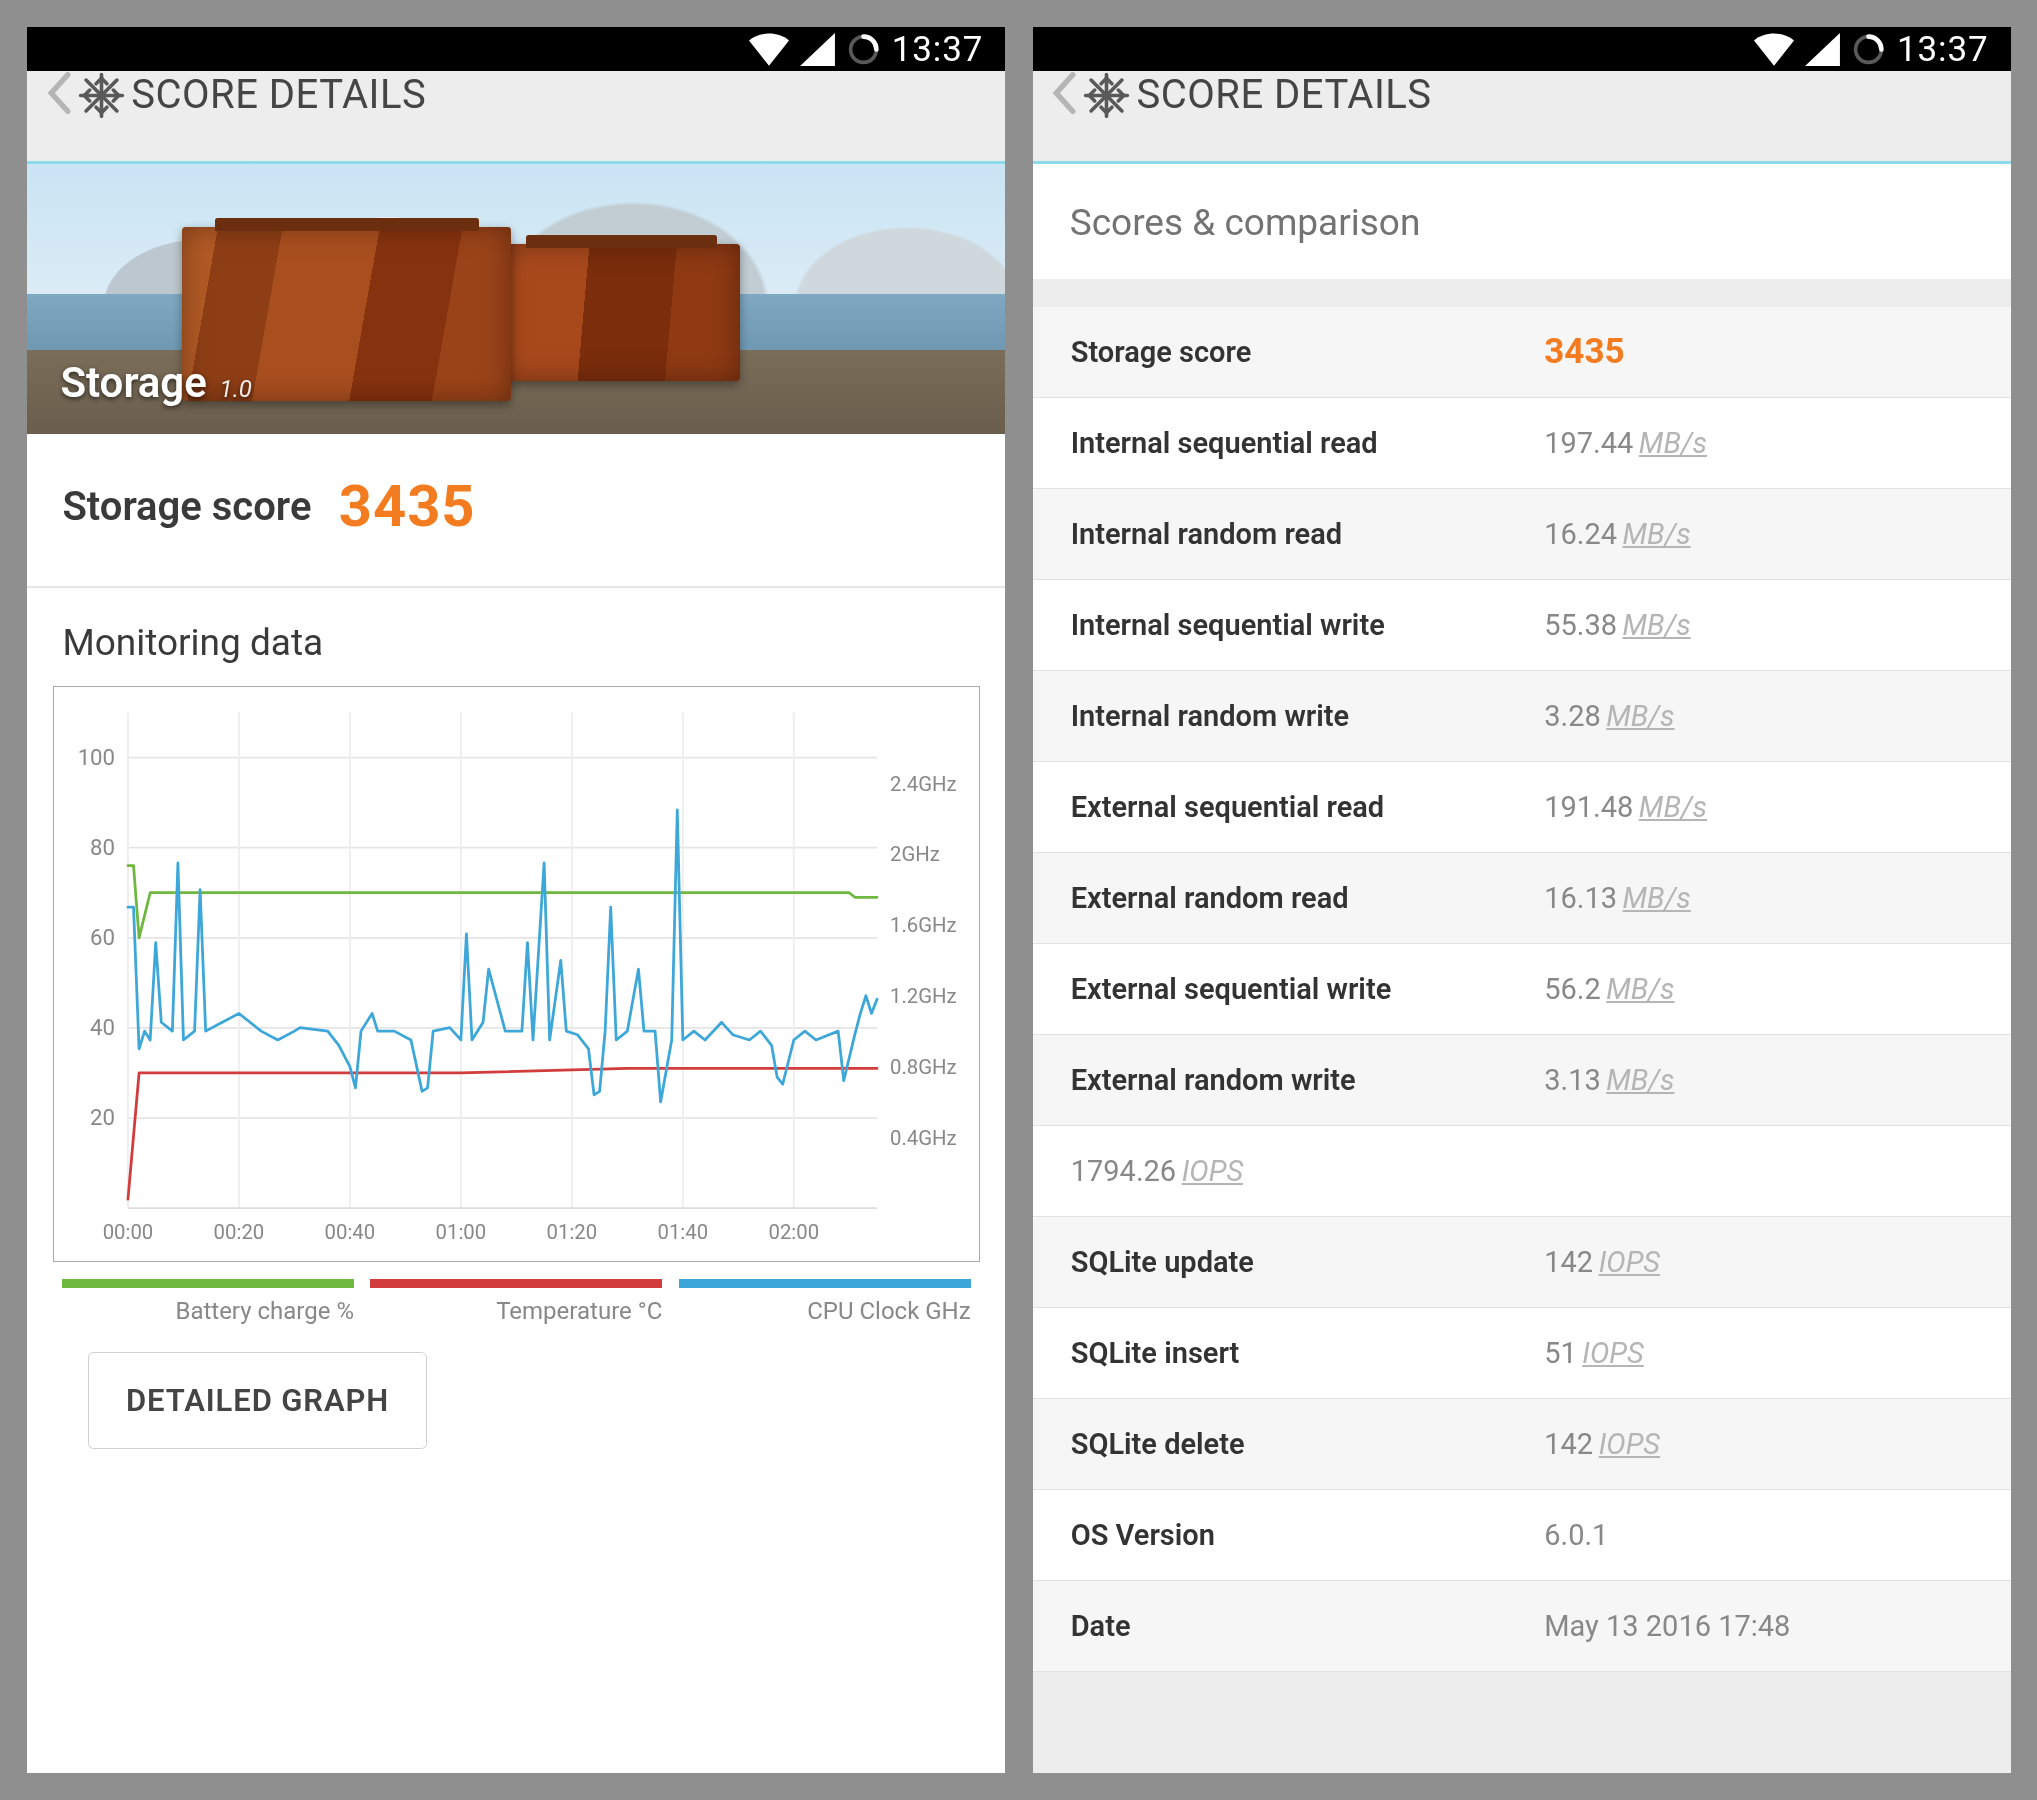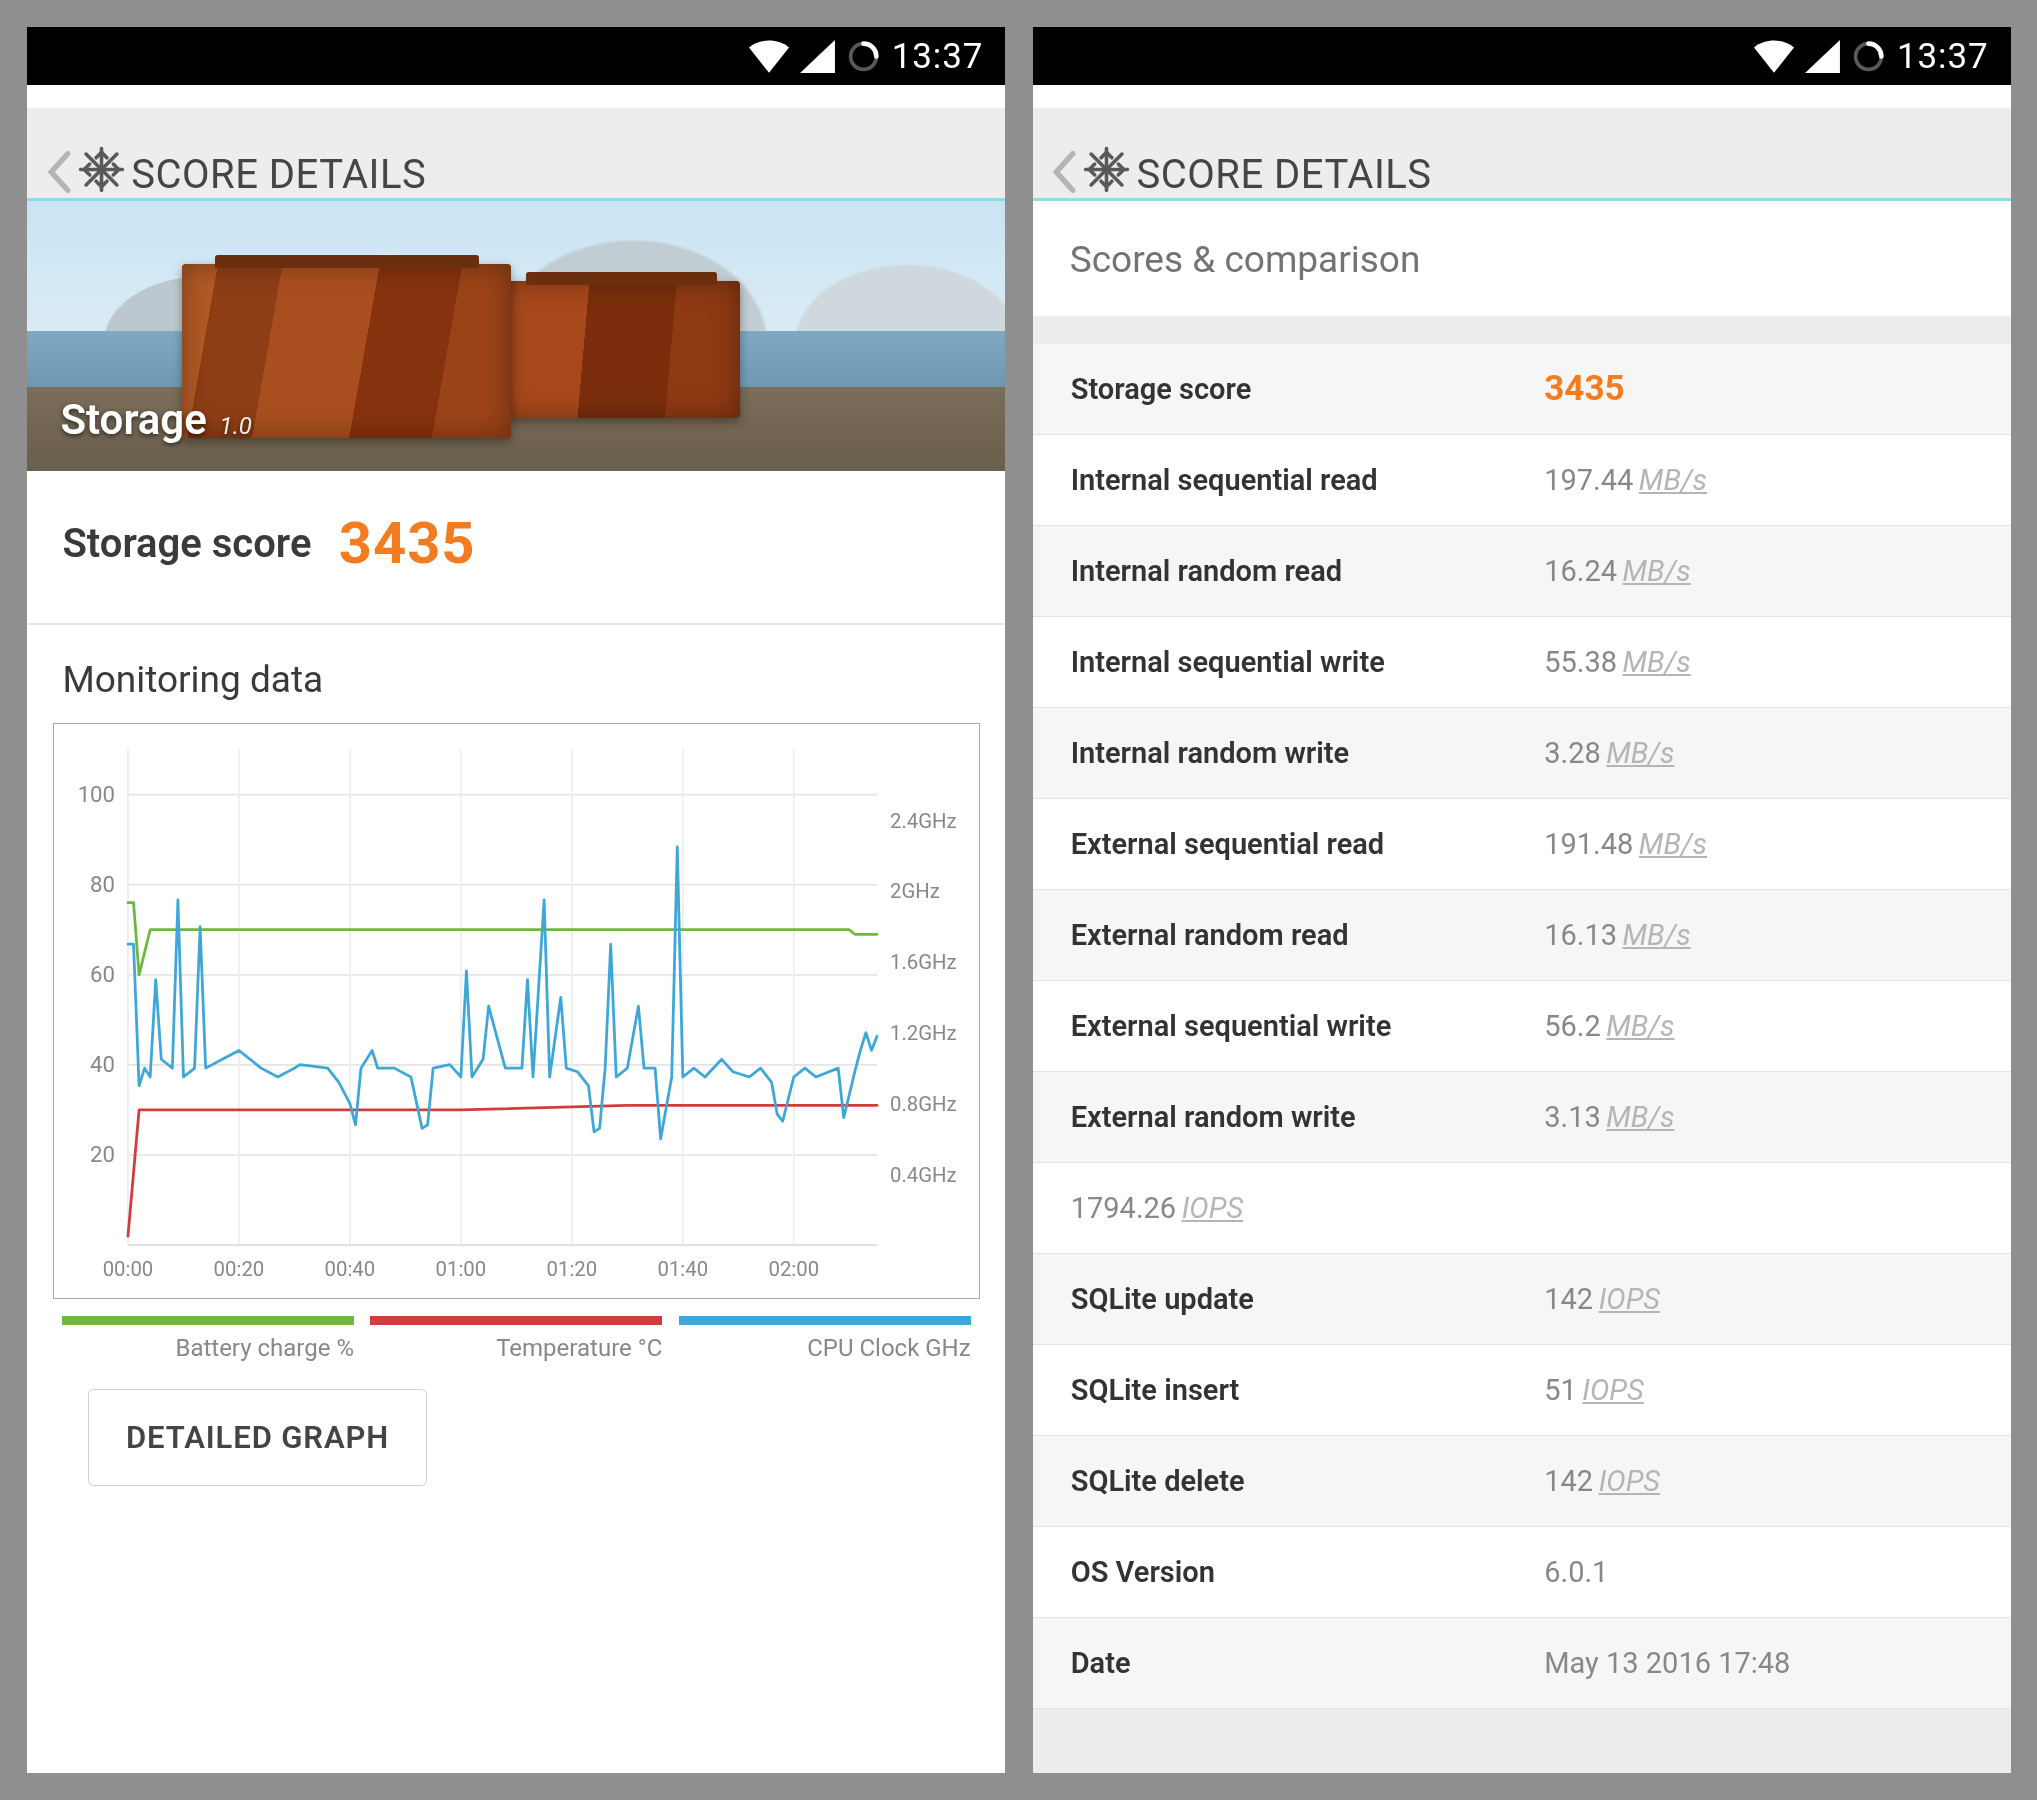--- a/index.html
+++ b/index.html
@@ -13,39 +13,38 @@
   }
   .phone {
     flex: 1;
     background: #fff;
     display: flex;
     flex-direction: column;
     overflow: hidden;
   }
   .status-bar {
     background: #000;
-    height: 58px;
+    height: 44px;
     display: flex;
     align-items: center;
     justify-content: flex-end;
     padding: 0 22px;
     gap: 11px;
     color: #fff;
   }
   .status-bar .time { font-size: 35px; font-weight: 400; letter-spacing: 0.9px; }
   .status-bar svg { display: block; }
   .app-bar {
     background: #ededed;
     height: 93px;
     display: flex;
-    align-items: flex-end;
+    align-items: flex-start;
     padding: 0 16.4px;
     gap: 5.5px;
     border-bottom: 3.7px solid #8fdae8;
-    margin-top: 23px;
   }
   .app-bar .back-chevron { color: #b5b5b5; }
   .app-bar-title {
     font-size: 40px;
     font-weight: 400;
     color: #454545;
     letter-spacing: 0.5px;
   }
   .hero {
     position: relative;

